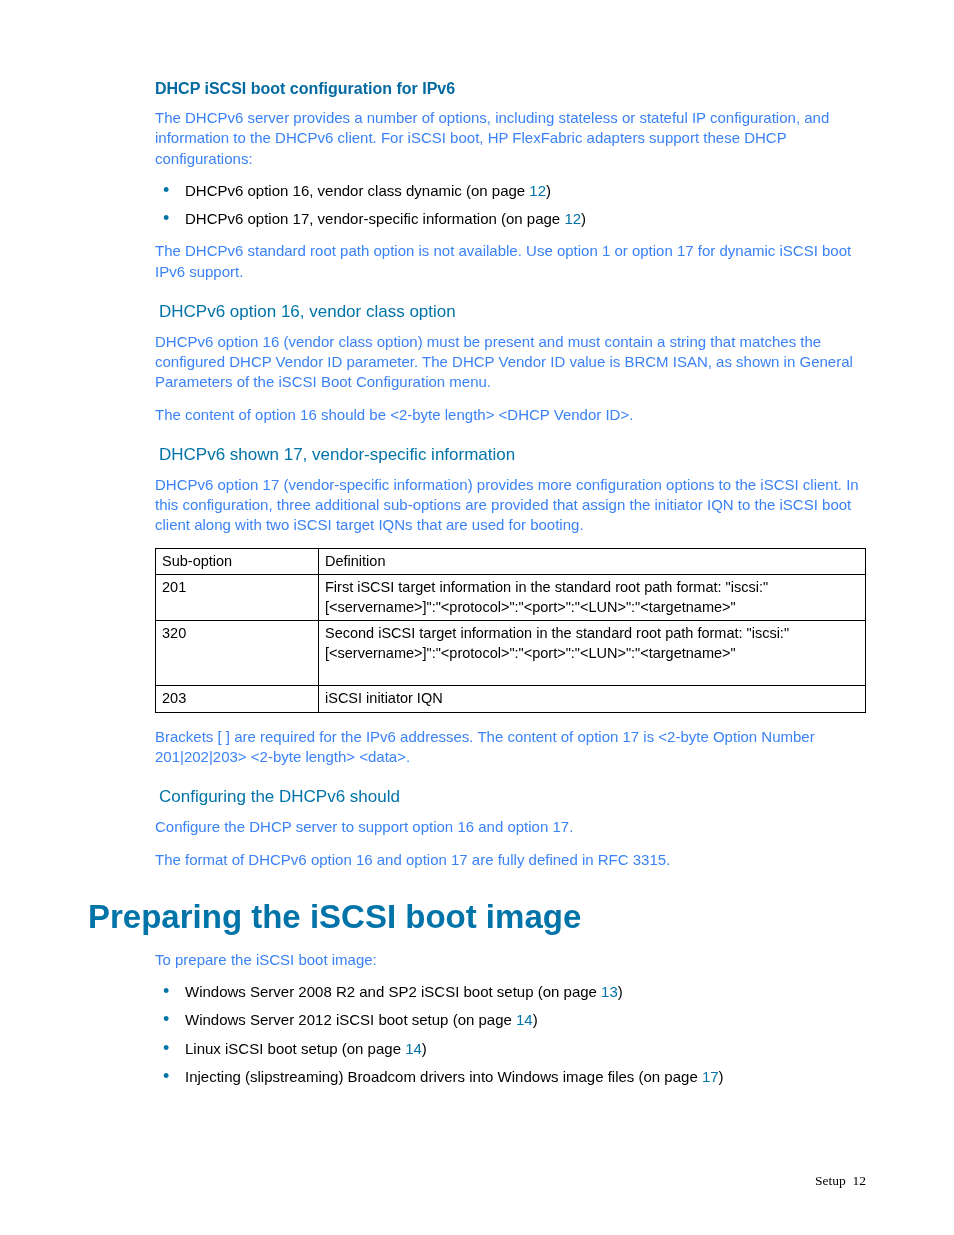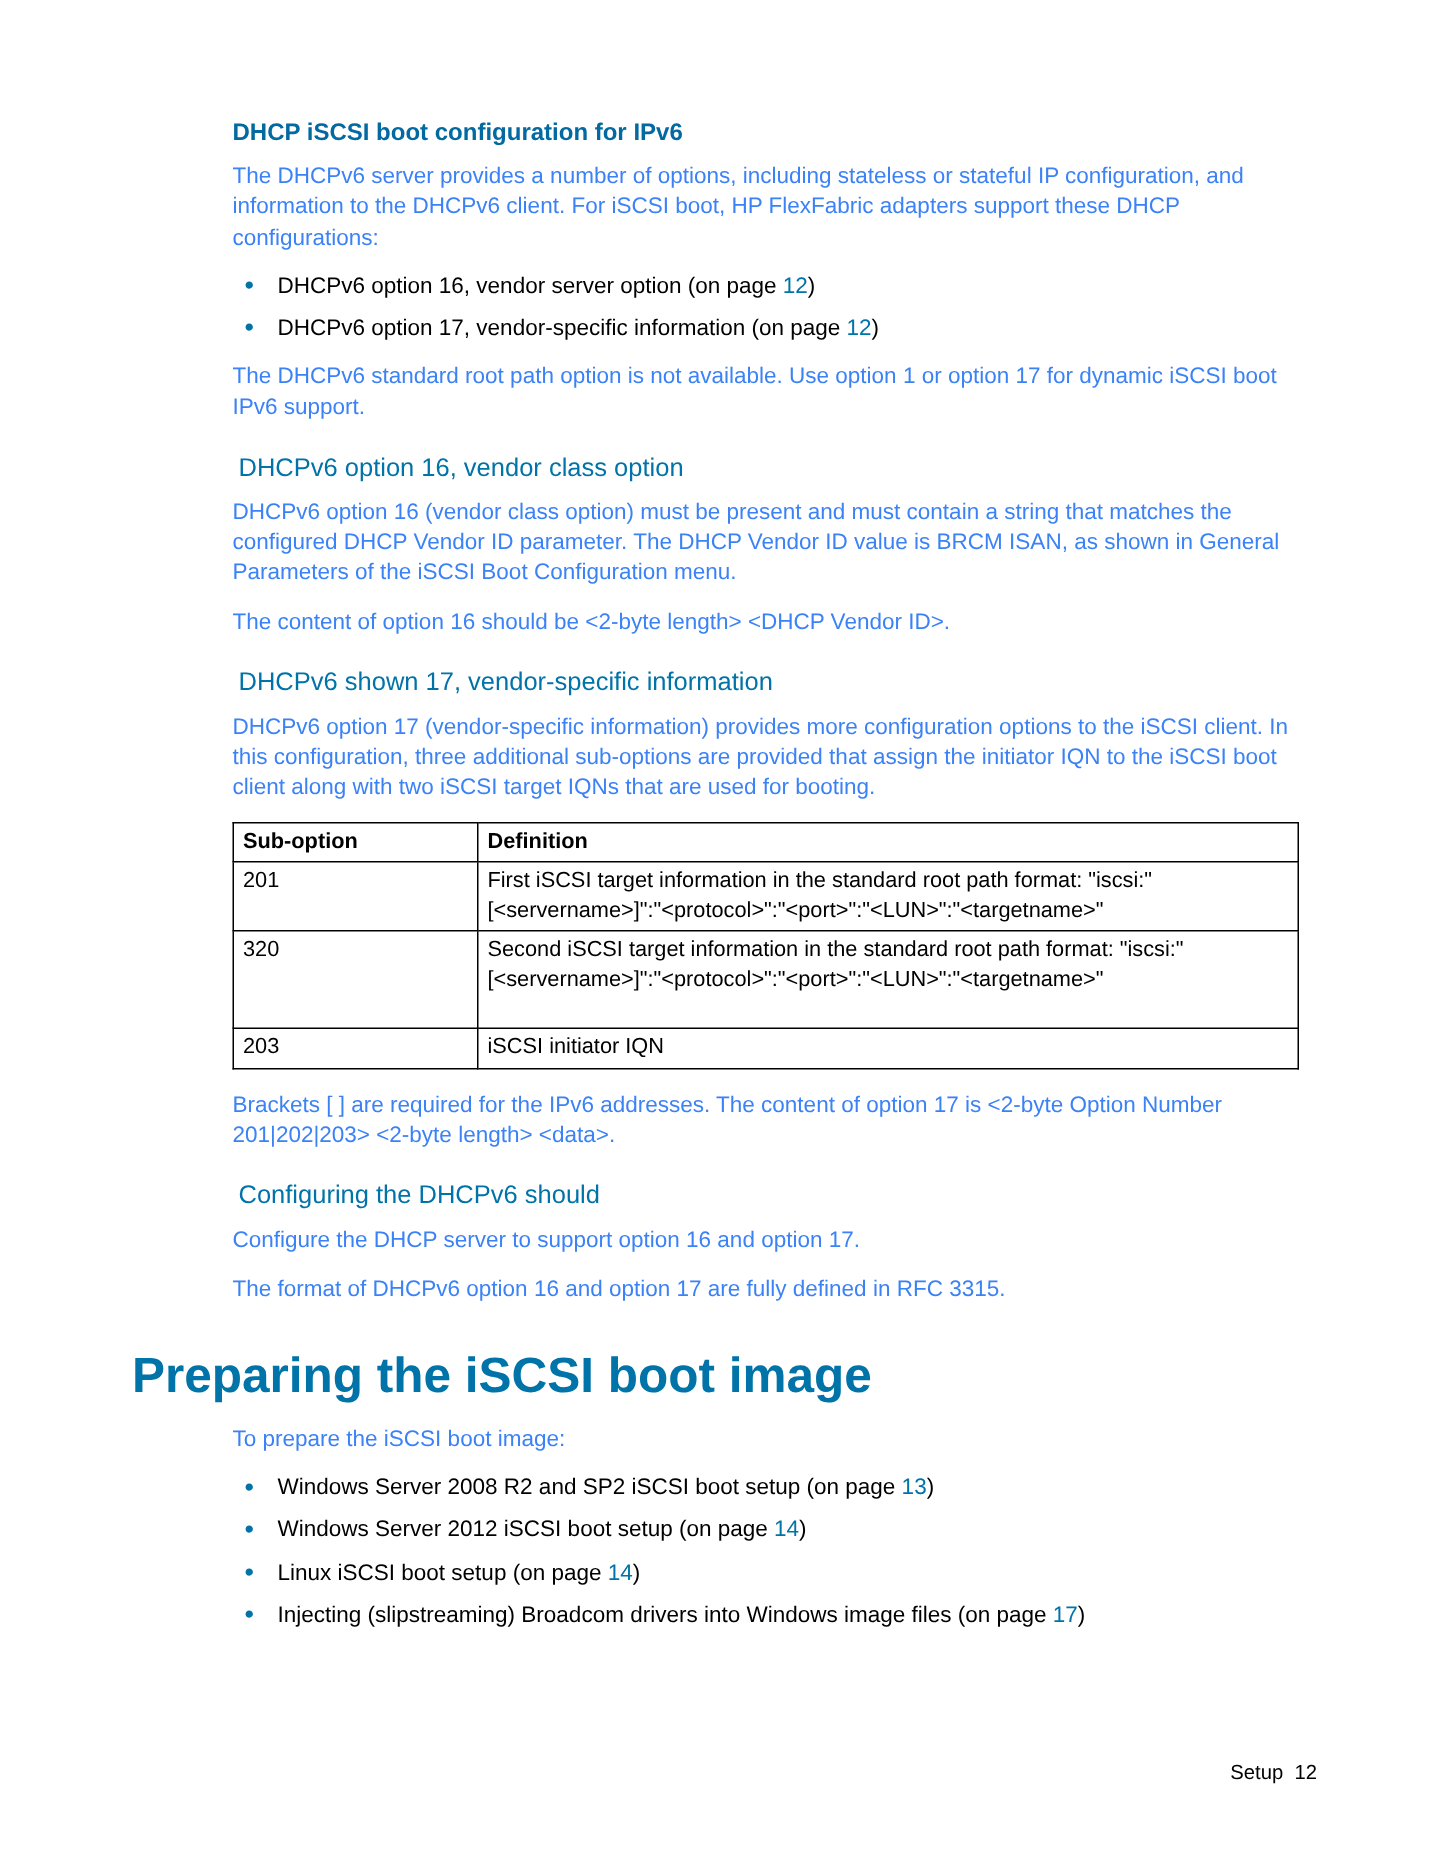--- a/index.html
+++ b/index.html
@@ -80,44 +80,45 @@
   }
   table.def-table th, table.def-table td {
     border: 1px solid #000;
     text-align: left;
     vertical-align: top;
     padding: 3px 6px;
     font-size: 14.5px;
     line-height: 1.35;
   }
   table.def-table th {
-    font-weight: bold;
+    font-weight: normal;
   }
   table.def-table td.col1 {
     width: 150px;
   }
   .footer {
     position: absolute;
     bottom: 46px;
-    right: 76px;
+    right: 88px;
     font-size: 13.5px;
     color: #000;
+    font-family: Liberation Serif, serif;
   }
 </style>
 </head>
 <body>
 
 <div class="page">
 
   <div class="content-indent">
     <h2 class="section-h2">DHCP iSCSI boot configuration for IPv6</h2>
     <p class="body">The DHCPv6 server provides a number of options, including stateless or stateful IP configuration, and information to the DHCPv6 client. For iSCSI boot, HP FlexFabric adapters support these DHCP configurations:</p>
     <ul class="bullets">
       <li>
-        <span>DHCPv6 option 16, vendor server option (on page </span><a class="pagelink">12</a><span>)</span>
+        <span>DHCPv6 option 16, vendor class dynamic (on page </span><a class="pagelink">12</a><span>)</span>
       </li>
       <li>
         <span>DHCPv6 option 17, vendor-specific information (on page </span><a class="pagelink">12</a><span>)</span>
       </li>
     </ul>
     <p class="body">The DHCPv6 standard root path option is not available. Use option 1 or option 17 for dynamic iSCSI boot IPv6 support.</p>
   </div>
 
   <div class="content-indent">
     <h3 class="section-h3">DHCPv6 option 16, vendor class option</h3>

